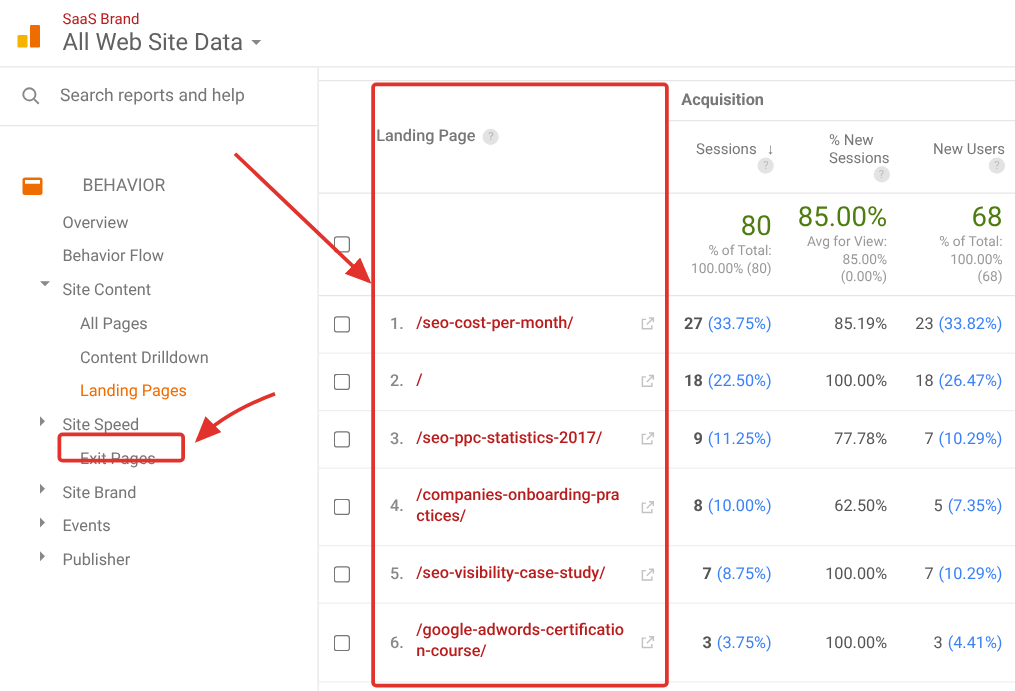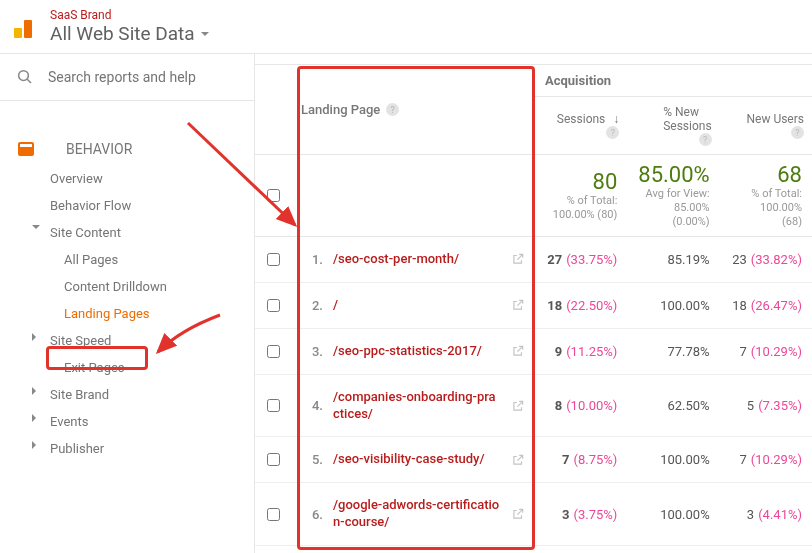--- a/index.html
+++ b/index.html
@@ -39,21 +39,21 @@
   .sum-row{display:flex;border-bottom:1px solid #e6e6e6;min-height:82px}
   .sum-row .col-m{padding:12px 10px}
   .big-num{font-size:22px;color:#4d7c0f}
   .sub{font-size:11px;color:#999;line-height:1.3}
   .data-row{display:flex;align-items:center;border-bottom:1px solid #efefef;min-height:34px}
   .data-row .idx{width:22px;text-align:right;color:#888}
   .data-row .path{flex:1;color:#b91c1c;padding:6px 4px;word-break:break-all;line-height:1.3}
   .ext{width:14px;height:14px;opacity:.5}
   .data-row .col-m{padding:6px 10px}
   .val{color:#555}
-  .pct{color:#ec4899;margin-left:4px}
+  .pct{color:#3b82f6;margin-left:4px}
   input[type=checkbox]{width:13px;height:13px}
   svg{display:block}
   .sort-arrow{display:inline-block;margin-left:4px}
   .red-arrow{position:absolute;pointer-events:none}
 </style>
 </head>
 <body>
 
 <div class="topbar">
   <div class="logo">

